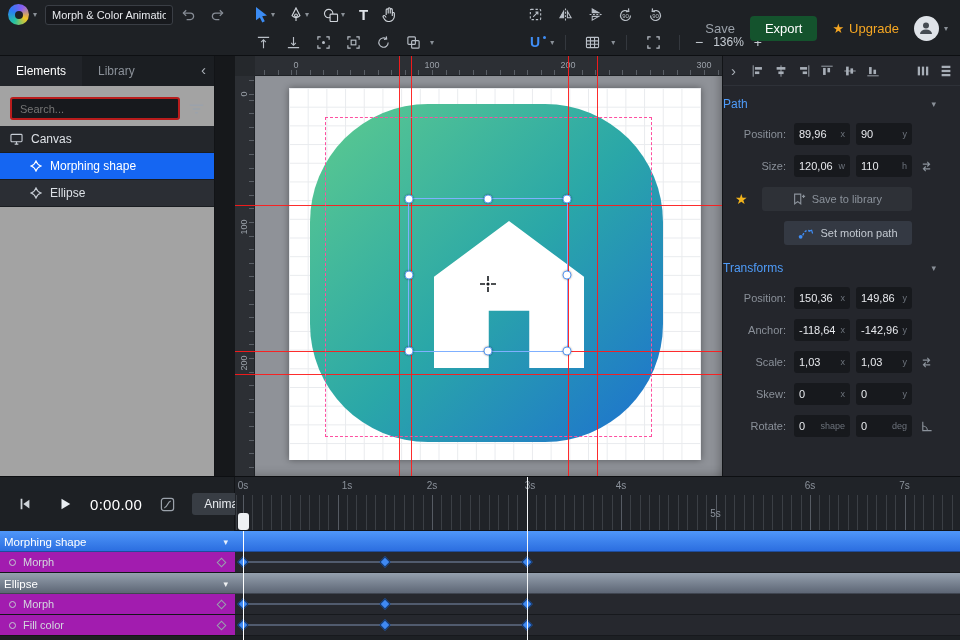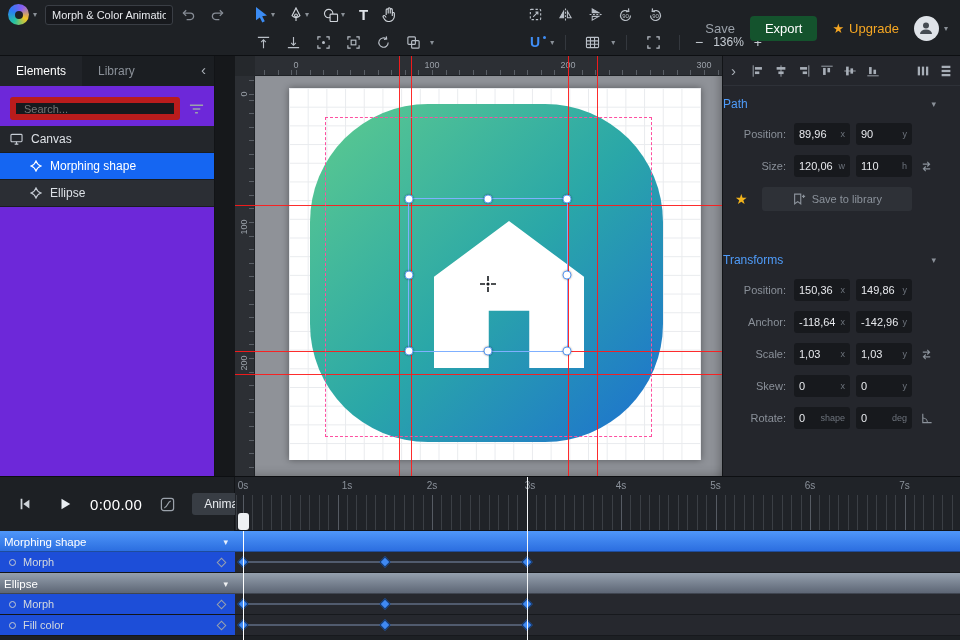--- a/index.html
+++ b/index.html
@@ -32,27 +32,27 @@
 .avatar{width:25px;height:25px;border-radius:50%;background:#dfe3e8;display:flex;align-items:center;justify-content:center;}
 .row2-left{display:flex;align-items:center;margin-left:240px;}
 .row2-center{display:flex;align-items:center;margin-left:96px;gap:2px;}
 .uword{color:#3f8df5;font-weight:bold;font-size:14px;}
 .udot{width:3px;height:3px;background:#3f8df5;border-radius:50%;align-self:flex-start;margin:5px 0 0 1px;}
 .vdiv{width:1px;height:15px;background:#34383e;margin:0 9px;}
 .zoomtxt{color:#c6ccd3;font-size:12px;margin:0 4px;}
 .zbtn{color:#c6ccd3;font-size:14px;width:16px;text-align:center;}
 
 
-.left-panel{position:absolute;left:0;top:56px;width:215px;height:420px;background:#6d28d9;z-index:20;border-right:1px solid #121417;}
+.left-panel{position:absolute;left:0;top:56px;width:215px;height:420px;background:#a3a3a3;z-index:20;border-right:1px solid #121417;}
 .lp-tabs{display:flex;height:30px;background:#1b1e22;position:relative;align-items:stretch;}
 .lp-tab{padding:0 16px;display:flex;align-items:center;font-size:12px;color:#8b9199;}
 .lp-tab.active{background:#212429;color:#fff;}
 .lp-collapse{position:absolute;right:8px;top:6px;color:#aab0b8;font-size:15px;line-height:1;}
 .lp-search{margin:11px 10px 6px 10px;display:flex;gap:9px;align-items:center;}
-.search{flex:1;background:#17191d;border:6px solid #b91c1c;border-radius:3px;height:23px;color:#dfe3e8;padding:0 8px;font-size:11px;outline:none;}
+.search{flex:1;background:#17191d;border:2px solid #b91c1c;border-radius:3px;height:23px;color:#dfe3e8;padding:0 8px;font-size:11px;outline:none;}
 .tree-row{height:27px;display:flex;align-items:center;gap:8px;padding-left:10px;font-size:12px;color:#dde1e6;background:#23262b;border-bottom:1px solid #1a1d21;}
 .tree-row.child{padding-left:30px;}
 .tree-row.child:not(.selected){background:#2b2e34;}
 .tree-row.selected{background:#1566f2;color:#fff;}
 .tree-icon{color:#c7cdd5;display:flex;}
 .selected .tree-icon{color:#fff;}
 
 
 .canvas-area{position:absolute;left:235px;top:56px;width:487px;height:420px;background:#8f9298;overflow:hidden;z-index:10;}
 .ruler-corner{position:absolute;left:0;top:0;width:20px;height:20px;background:#25282c;z-index:2;}
@@ -100,21 +100,21 @@
 .tl-controls{position:absolute;left:0;top:0;width:235px;height:54px;display:flex;align-items:center;gap:10px;padding:0 10px;border-right:1px solid #121417;}
 .tl-time{color:#fff;font-size:15px;letter-spacing:.3px;}
 .animate-btn{margin-left:auto;margin-right:2px;background:#383d44;border-radius:3px;padding:4px 12px;color:#e6e9ed;font-size:12px;}
 .tl-ruler{position:absolute;left:235px;top:0;right:0;height:54px;background:#202328;border-bottom:1px solid #121417;}
 .tl-ruler::before{content:'';position:absolute;left:0;right:0;top:18px;bottom:0;
  background:repeating-linear-gradient(90deg,#565b63 0 1px,transparent 1px 94.5px),repeating-linear-gradient(90deg,#3b3f45 0 1px,transparent 1px 9.45px);
  background-position:8px 0,8px 0;}
 .tl-sec{position:absolute;top:3px;transform:translateX(-50%);font-size:10px;color:#8b929b;}
 .tl-rows{position:absolute;left:0;top:54px;right:0;}
 .tl-row{height:21px;display:flex;}
-.tl-row .lbl{width:235px;display:flex;align-items:center;gap:7px;padding-left:9px;background:#1d4ed8;border-bottom:1px solid #141619;font-size:11px;color:#d3d8de;}
+.tl-row .lbl{width:235px;display:flex;align-items:center;gap:7px;padding-left:9px;background:#a21caf;border-bottom:1px solid #141619;font-size:11px;color:#d3d8de;}
 .tl-row .lane{flex:1;position:relative;background:#26282e;border-bottom:1px solid #17191d;}
 .tl-row.layer{color:#fff;}
 .tl-row.layer .lbl{background:transparent;border-bottom:none;padding-left:4px;font-size:11.5px;color:#fff;}
 .tl-row.layer .lane{background:transparent;border-bottom:none;}
 .tl-row.layer.sel{background:linear-gradient(180deg,#4f97f9,#2a6cdf);box-shadow:inset 0 -1px rgba(0,0,0,.3);}
 .tl-row.layer.unsel{background:linear-gradient(180deg,#95a0ae,#5a6372);box-shadow:inset 0 -1px rgba(0,0,0,.3);}
 .chev{margin-left:auto;margin-right:7px;font-size:9px;color:rgba(255,255,255,.88);}
 .kf-add{margin-left:auto;margin-right:10px;width:7px;height:7px;border:1px solid #99a1ad;transform:rotate(45deg);}
 .ring{width:7px;height:7px;border:1px solid #c2c8d0;border-radius:50%;}
 .kf{position:absolute;top:50%;width:8px;height:8px;background:#4089f2;border:1px solid #123a75;transform:translate(-50%,-50%) rotate(45deg);}
@@ -500,20 +500,30 @@
             <svg width="14" height="14" viewBox="0 0 16 16" fill="none" stroke="currentColor" stroke-width="1.3">
               <path d="M3 2.5h7v11L6.5 11 3 13.5Z"></path>
               <path d="M11.5 5H15M13.2 3.2v3.6"></path>
             </svg>
           </span>
         <span>Save to library</span>
       </button>
       <span class="rp-slot"></span>
     </div>
     <div class="rp-row">
+      <button class="mp-btn">
+        <span>
+            <svg width="16" height="14" viewBox="0 0 17 14">
+              <circle cx="2.8" cy="11" r="2" fill="#3f8df5"></circle>
+              <path d="M5 9.5C8 3 11 3 14.5 6.5" stroke="#3f8df5" fill="none" stroke-width="1.4" stroke-dasharray="2.4 1.8"></path>
+              <path d="M15.5 7.5l-1-3.4-3.3 1.2" stroke="#3f8df5" fill="none" stroke-width="1.2"></path>
+            </svg>
+          </span>
+        <span>Set motion path</span>
+      </button>
       <span class="rp-slot"></span>
     </div>
 
     <div class="rp-title">
       <span>Transforms</span>
       <span class="chev">▾</span>
     </div>
     <div>
         <div class="rp-row">
           <span class="rp-label">Position:</span>
@@ -608,21 +618,21 @@
           </svg>
         </button>
       <button class="animate-btn">Animate</button>
     </div>
     <div class="tl-ruler">
         <span class="tl-sec" style="left: 8px;">0s</span>
         <span class="tl-sec" style="left: 112px;">1s</span>
         <span class="tl-sec" style="left: 197px;">2s</span>
         <span class="tl-sec" style="left: 295px;">3s</span>
         <span class="tl-sec" style="left: 386px;">4s</span>
-        <span class="tl-sec" style="left: 480.5px;">5s</span>
+        <span class="tl-sec" style="left: 480.5px; margin-top: 28px;">5s</span>
         <span class="tl-sec" style="left: 575px;">6s</span>
         <span class="tl-sec" style="left: 669.5px;">7s</span>
       </div>
     <div class="tl-rows">
         <div class="tl-row layer sel">
           <div class="lbl">
             <span class="txt">Morphing shape</span>
             <span class="chev">▾</span>
           </div>
           <div class="lane"></div>

